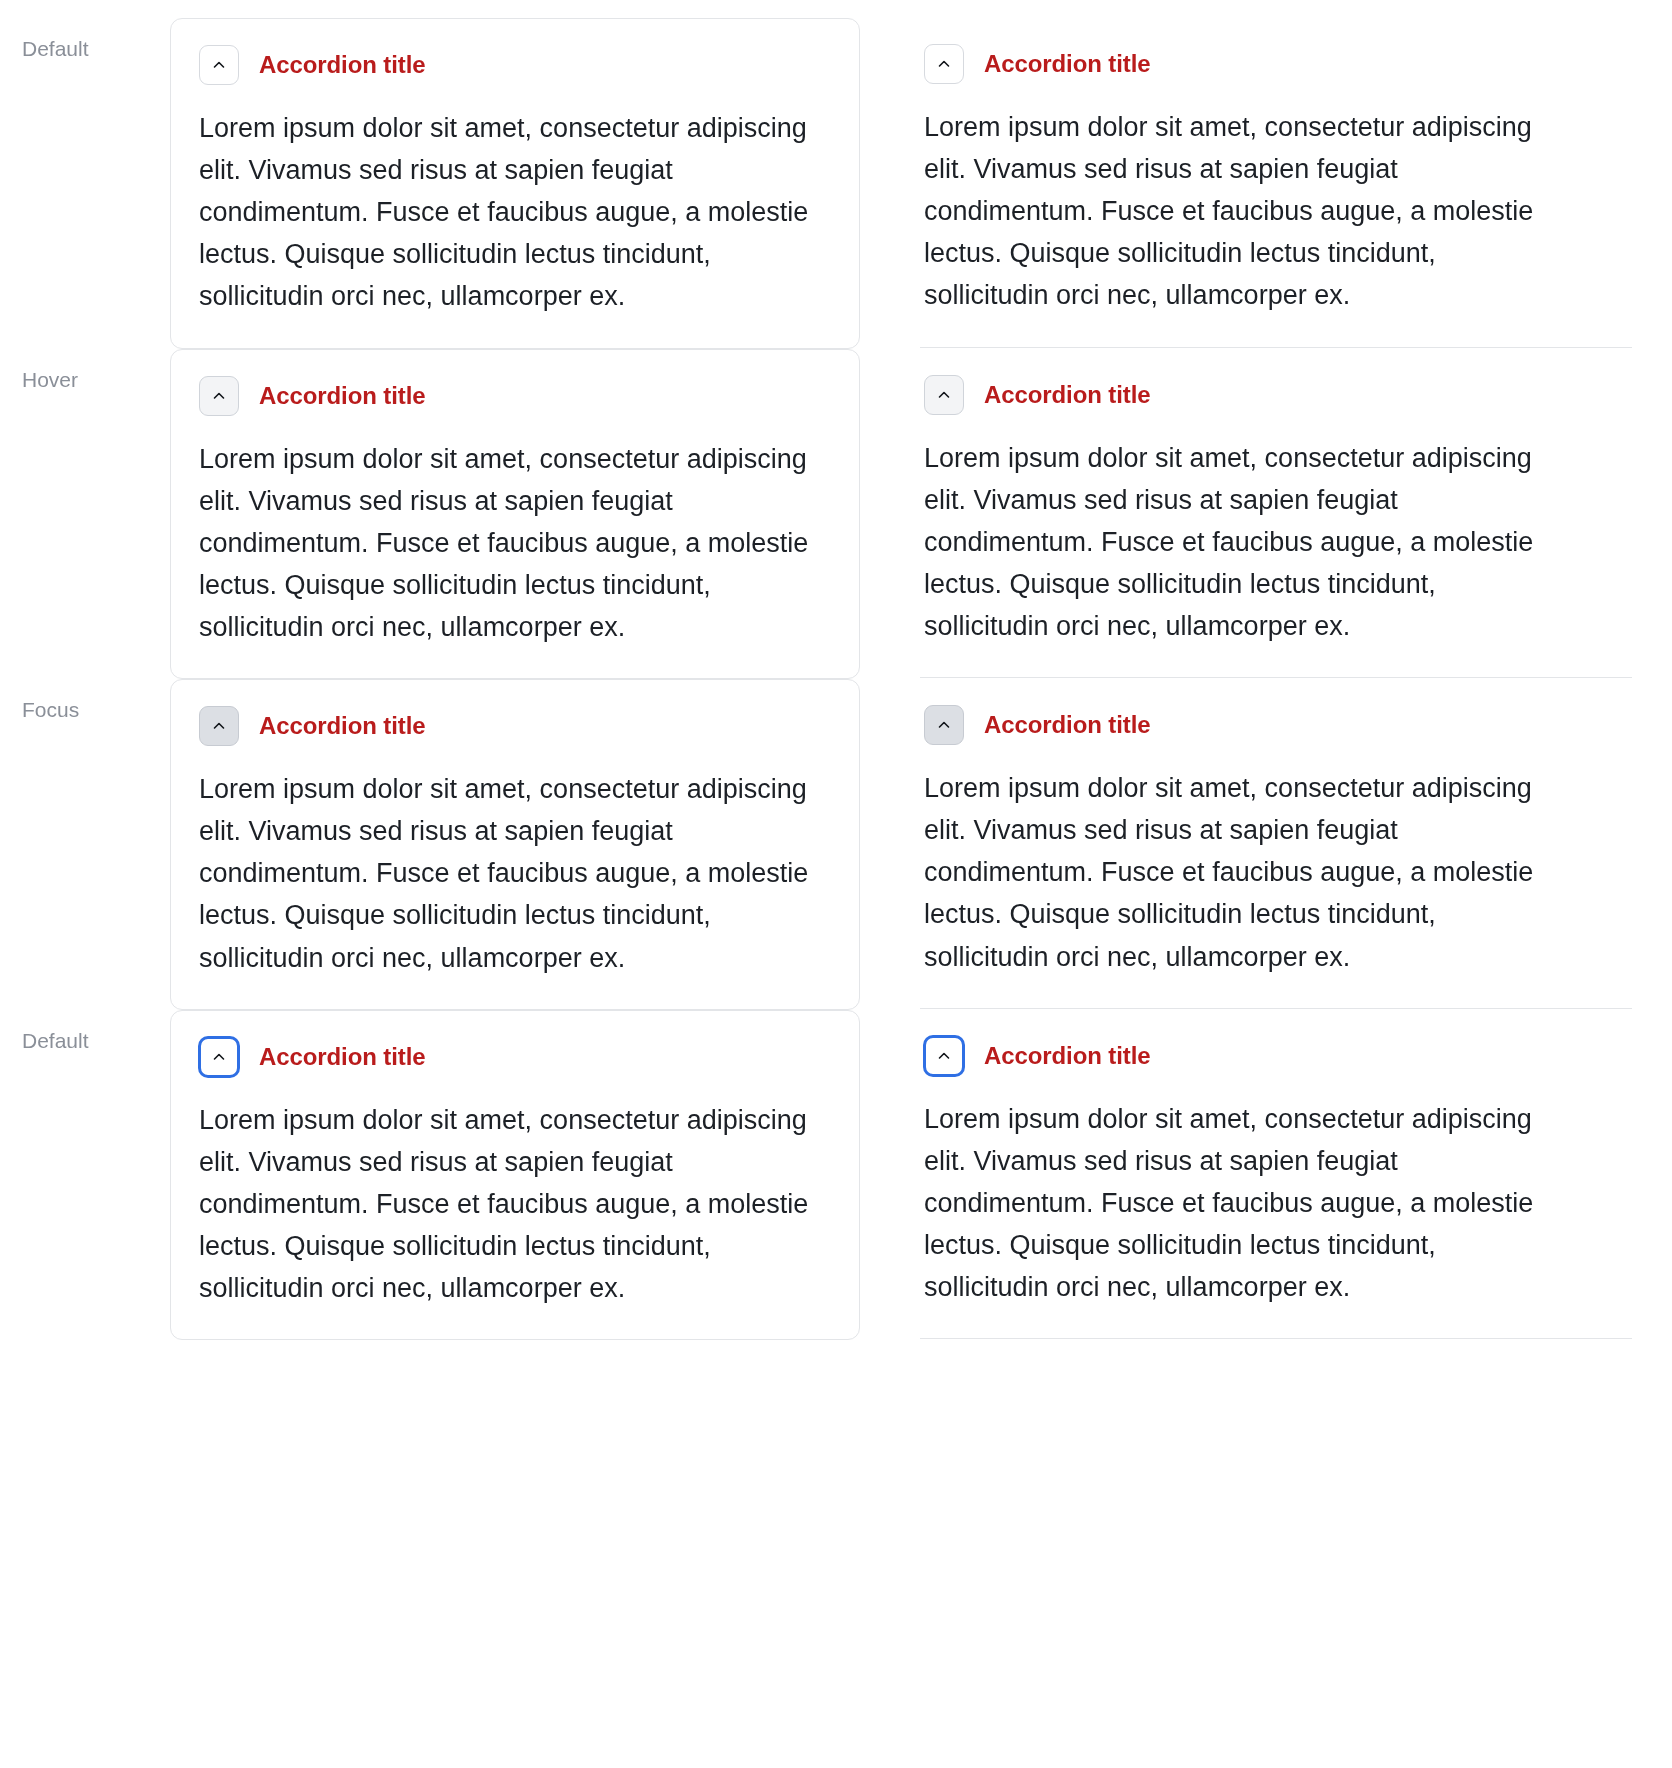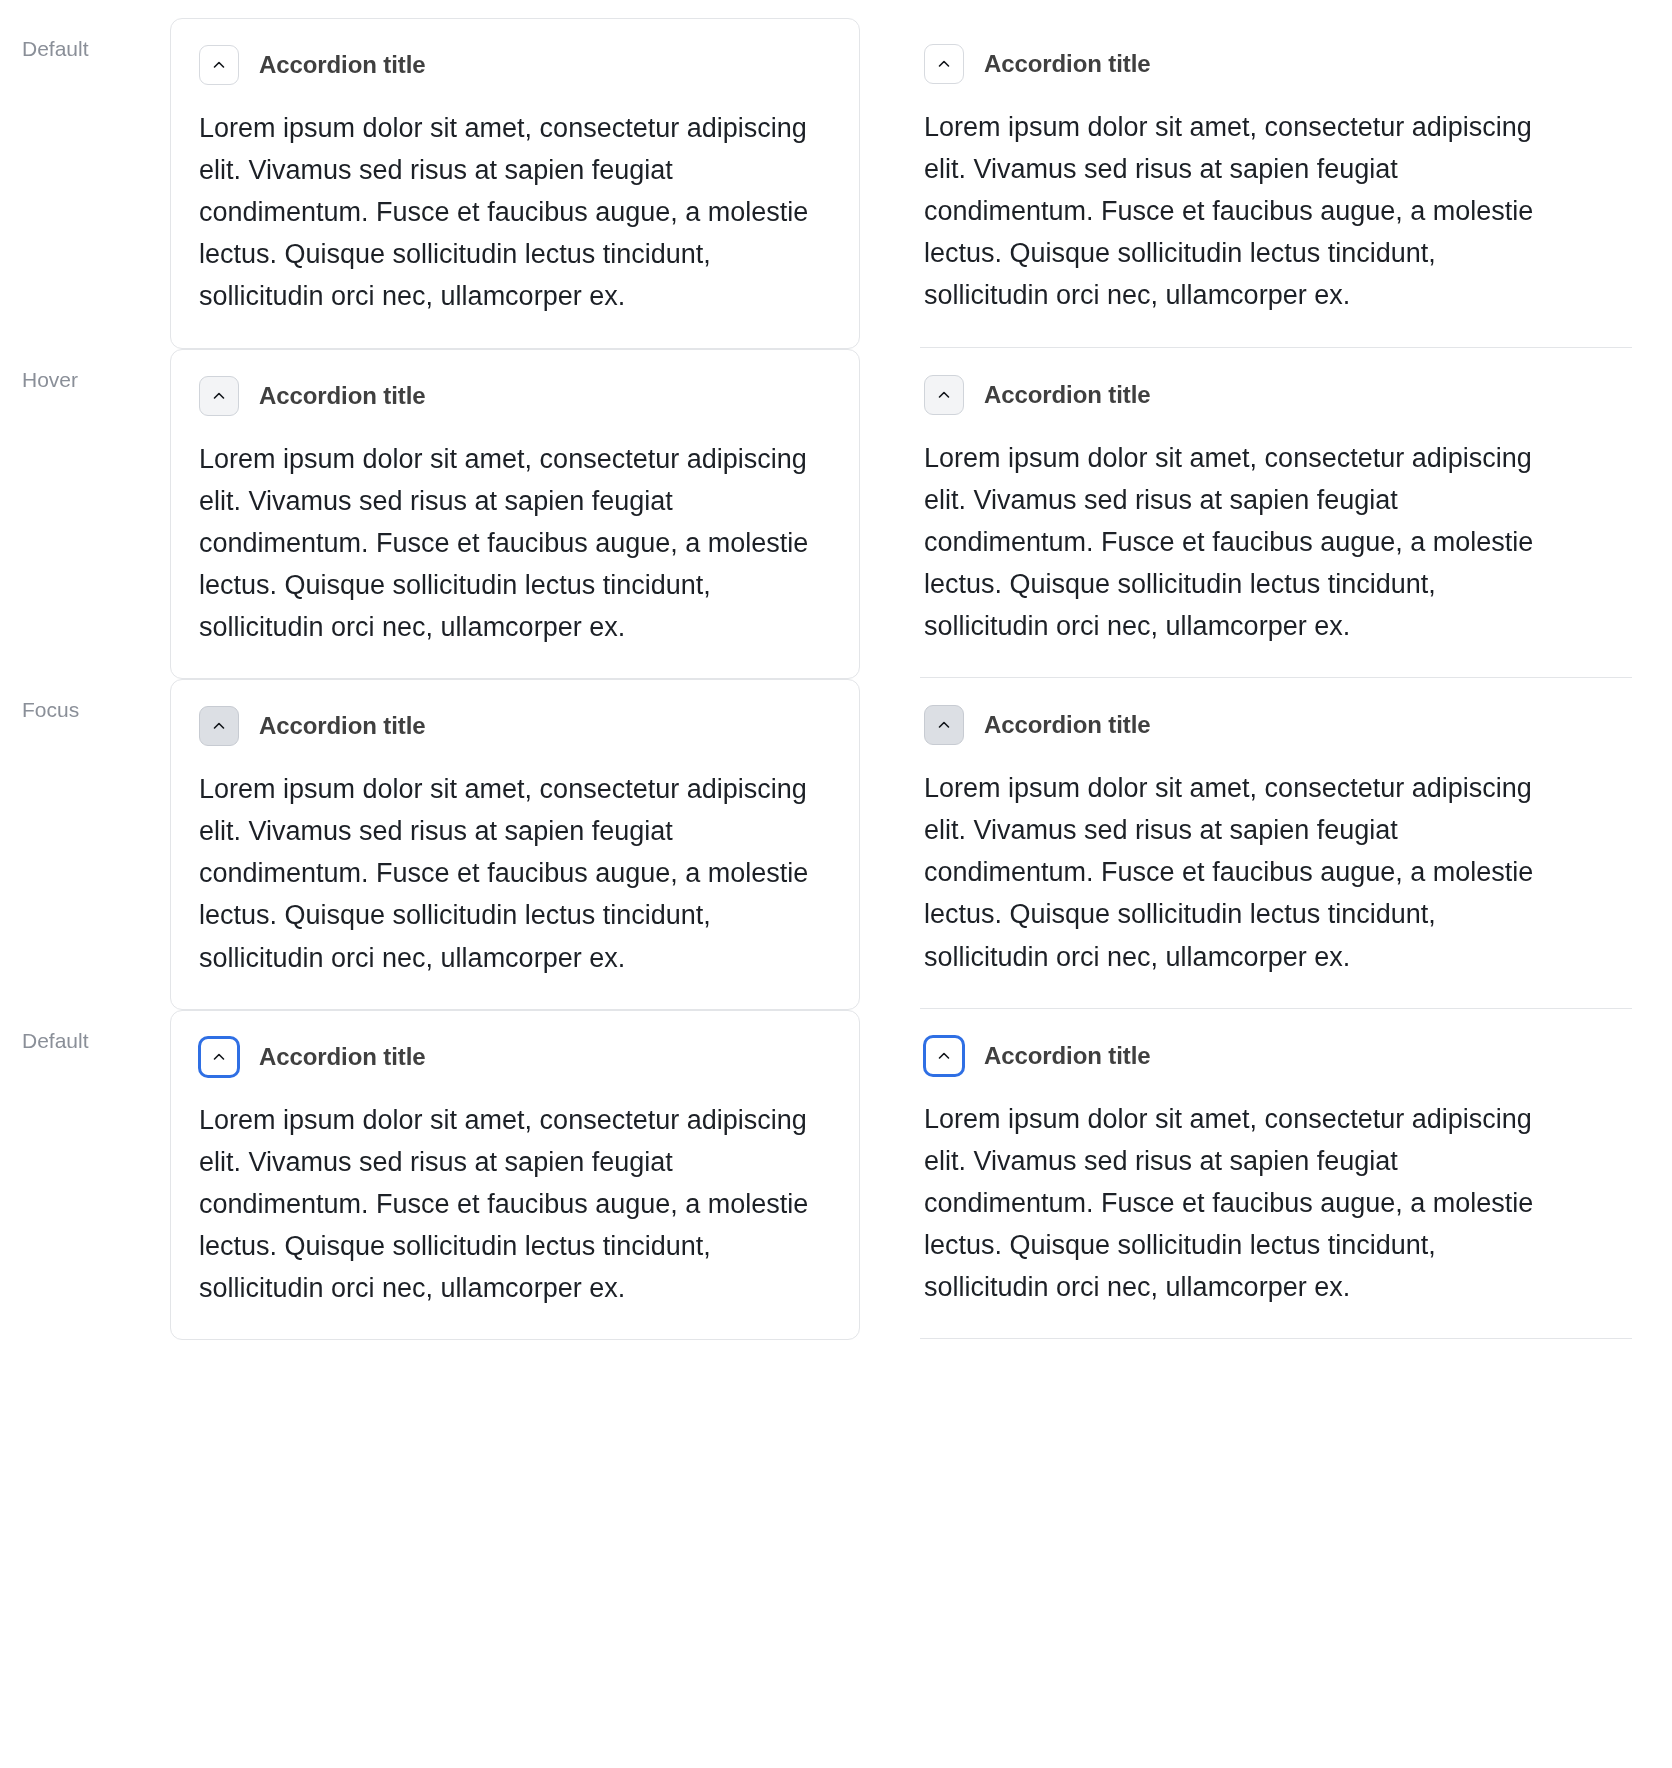--- a/index.html
+++ b/index.html
@@ -75,21 +75,21 @@
   .toggle-btn.state-active {
     background: #ffffff;
     border: 2px solid #2f6fe4;
     box-shadow: 0 0 0 1px #2f6fe4;
   }
   .toggle-btn svg { display: block; }
 
   .acc-title {
     font-size: 24px;
     font-weight: bold;
-    color: #404040;
+    color: #b91c1c;
     letter-spacing: -0.1px;
   }
 
   .acc-body {
     margin-top: 22px;
     font-size: 27px;
     line-height: 1.56;
     color: #1c2026;
     max-width: 620px;
   }

